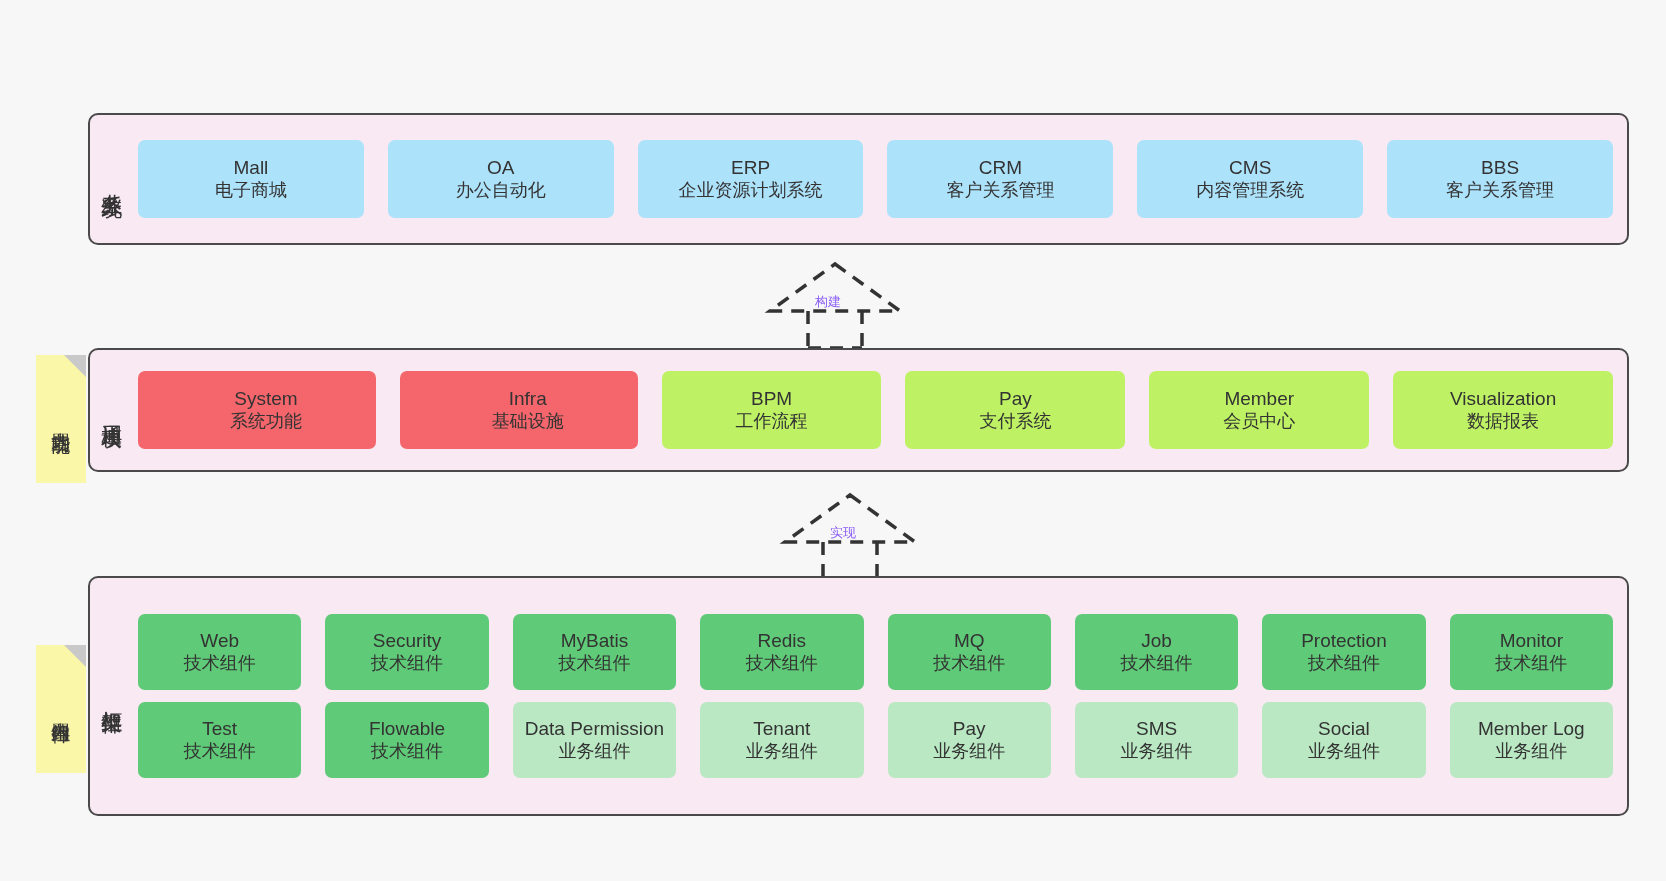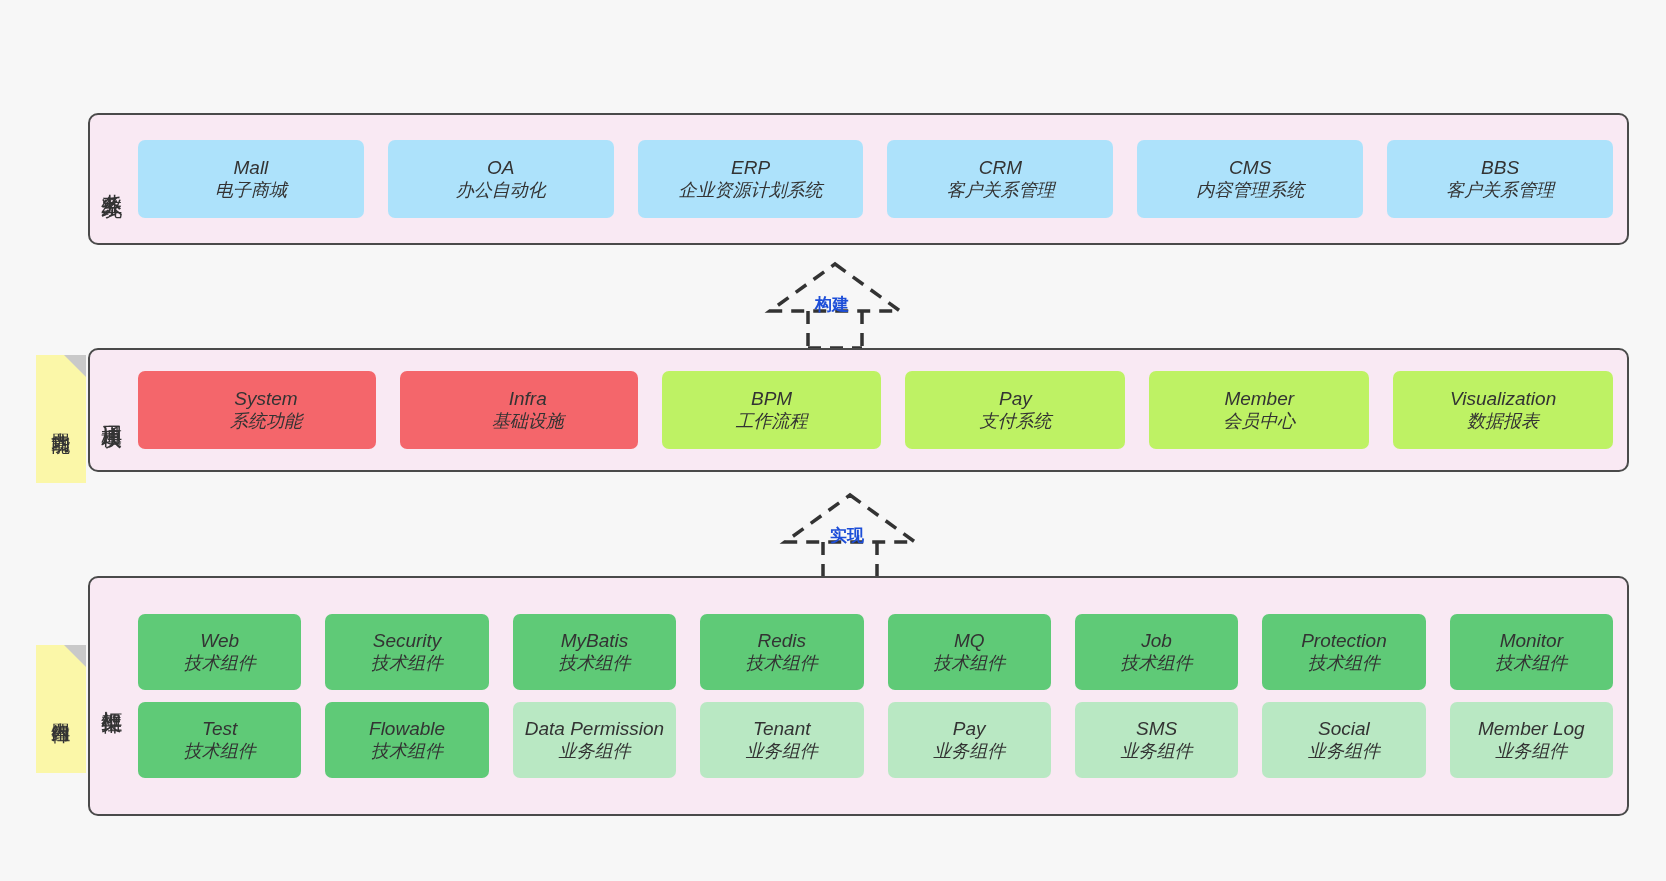--- a/index.html
+++ b/index.html
@@ -56,21 +56,20 @@
     display: flex;
     flex-direction: column;
     justify-content: center;
     padding: 0 14px 0 4px;
     gap: 12px;
   }
 
   .row {
     display: flex;
     gap: 24px;
-    font-style: italic;
   }
 
   
   .node {
     flex: 1 1 0;
     border-radius: 7px;
     display: flex;
     flex-direction: column;
     align-items: center;
     justify-content: center;
@@ -120,25 +119,24 @@
     border-top: 22px solid #c9c9c9;
   }
 
   
   .uml-arrow {
     position: absolute;
   }
   .uml-arrow svg { display: block; overflow: visible; }
   .uml-label {
     position: absolute;
-    font-size: 17px;
-    color: #1d4ed8;
+    font-size: 13px;
+    color: #8b5cf6;
     white-space: nowrap;
     user-select: none;
-    font-weight: bold;
   }
 </style>
 </head>
 <body>
 
 <div id="canvas">
 
   <div class="layer" id="layer-business" style="left:88px; top:113px; width:1541px; height:132px;">
     <div class="layer-label">业务系统</div>
     <div class="layer-body">

